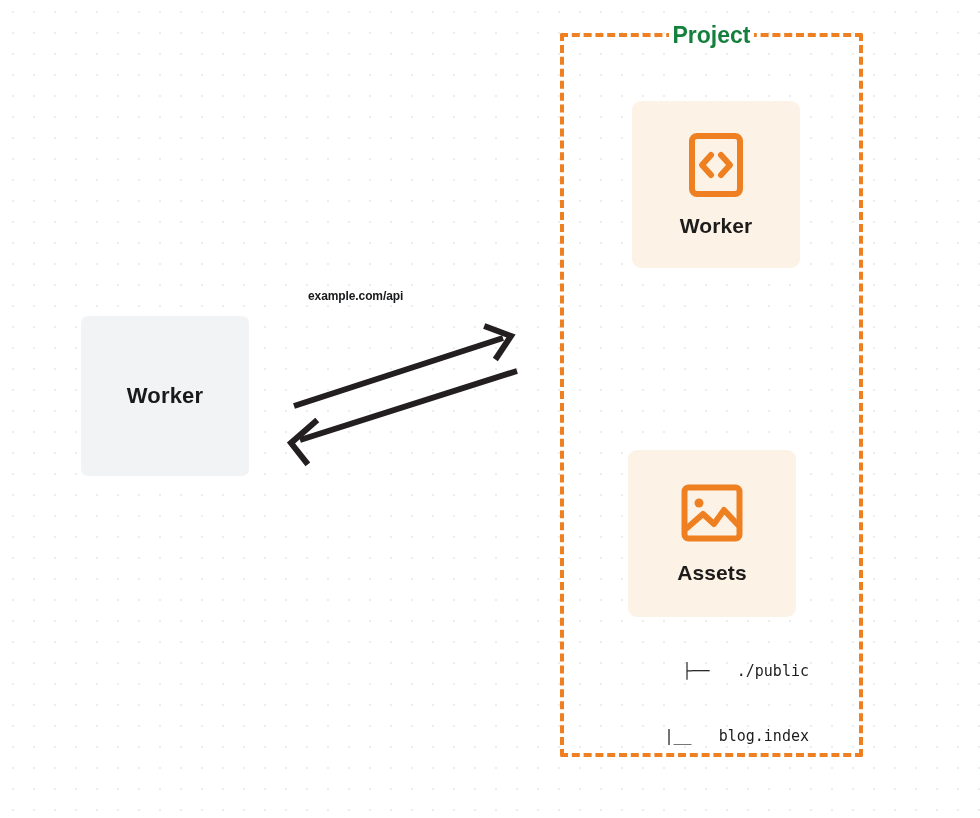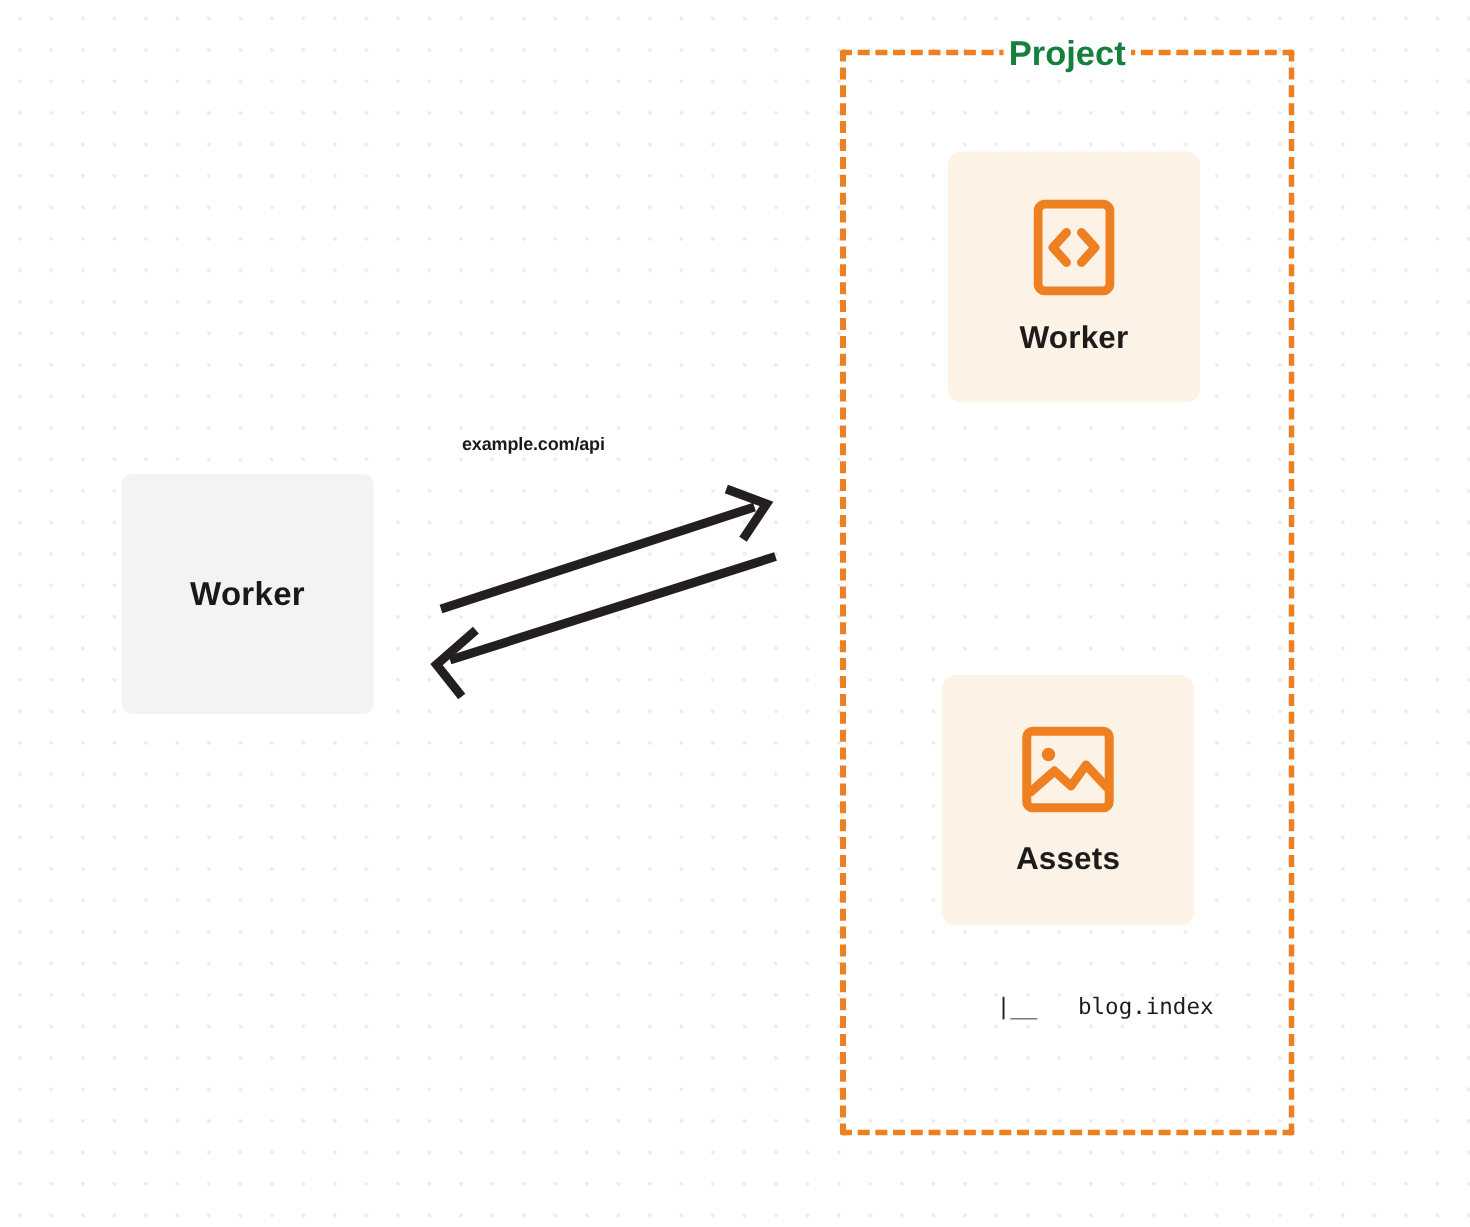--- a/index.html
+++ b/index.html
@@ -190,17 +190,18 @@
       <svg viewBox="0 0 62 58" width="62" height="58" aria-hidden="true">
         <rect x="3.5" y="3.5" width="55" height="51" rx="4" ry="4" fill="none" stroke="#ef8022" stroke-width="6"></rect>
         <circle cx="18" cy="19" r="4.5" fill="#ef8022"></circle>
         <polyline points="6,44 22,30 33,40 43,26 57,41" fill="none" stroke="#ef8022" stroke-width="6" stroke-linecap="round" stroke-linejoin="round"></polyline>
       </svg>
     </div>
     <span class="card-label">Assets</span>
   </div>
 
   <div id="assets-file-tree">
+    <span class="tree-row">├──   ./public</span>
     <span class="tree-row">  |__   blog.index</span>
     
   </div>
 
 </div>
 
 </body></html>

